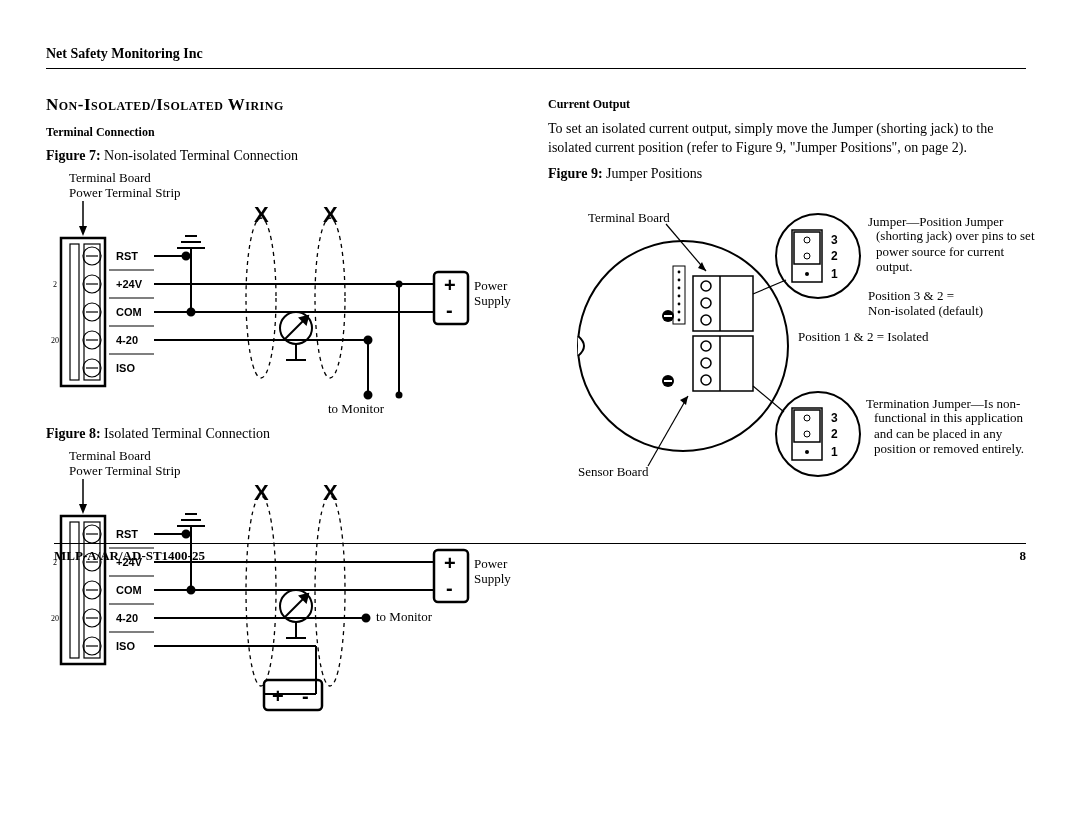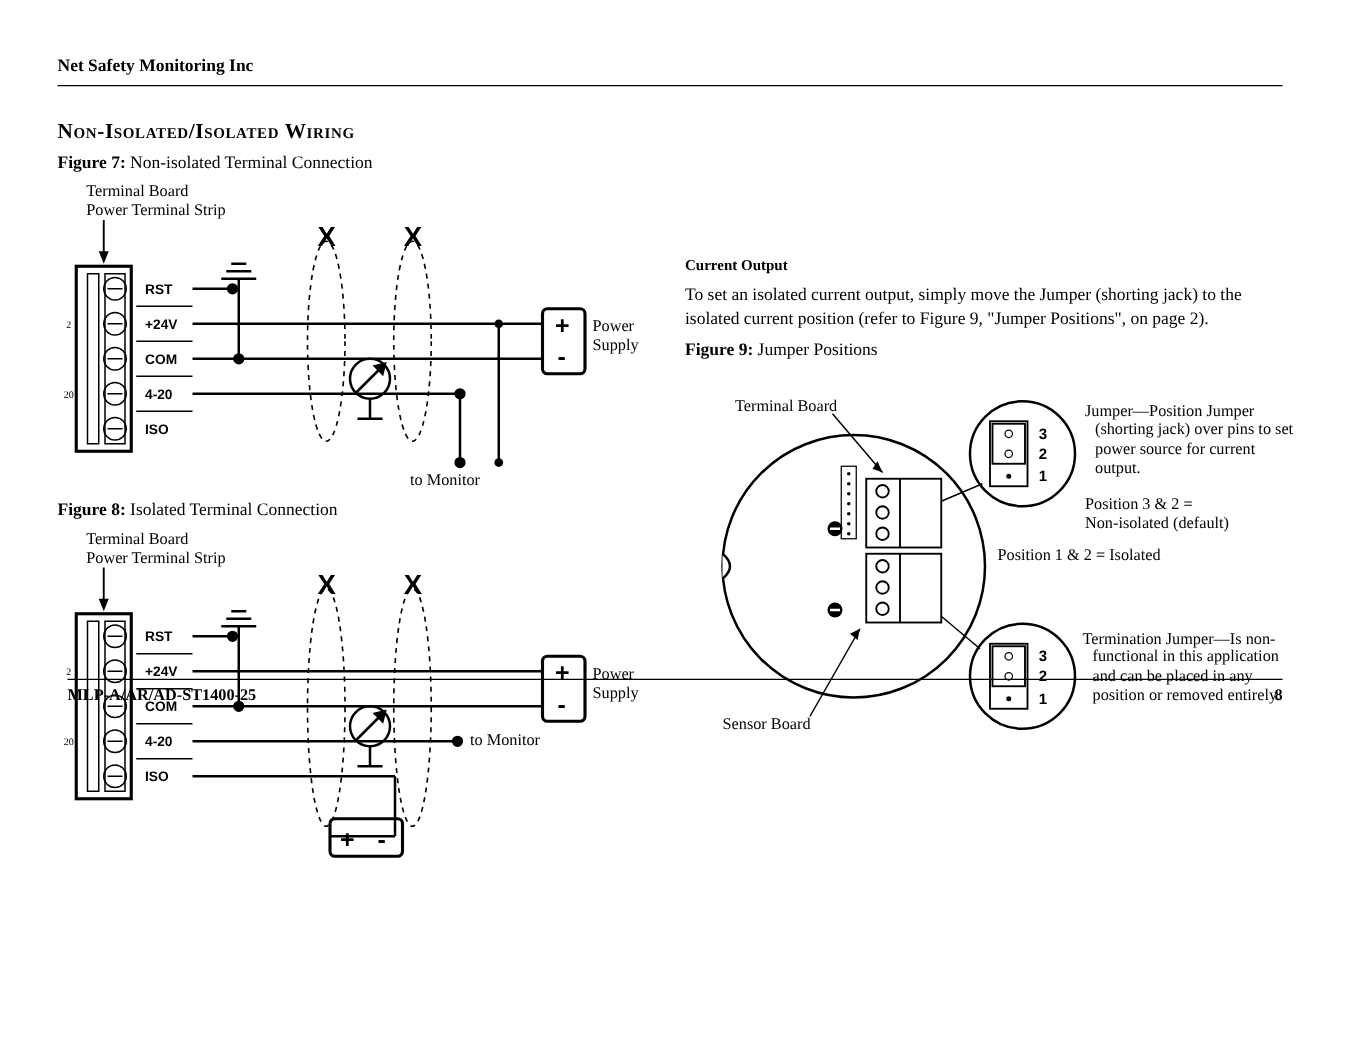--- a/index.html
+++ b/index.html
@@ -24,21 +24,20 @@
     font-size: 14px;
   }
   hr.rule {
     border: none;
     border-top: 1.5px solid #000;
     margin: 6px 0 18px 0;
   }
   .columns {
     display: flex;
     gap: 32px;
-    align-items: center;
   }
   .col {
     width: 50%;
     box-sizing: border-box;
   }
   .section-title {
     font-weight: bold;
     font-size: 17px;
     font-variant: small-caps;
     letter-spacing: 0.5px;
@@ -73,20 +72,21 @@
 
 <div class="page">
 
   <div class="running-head">Net Safety Monitoring Inc</div>
   <hr class="rule">
 
   <div class="columns">
 
     <div class="col">
       <div class="section-title">Non-Isolated/Isolated Wiring</div>
+      <div class="sub-title">Terminal Connection</div>
 
       <div class="fig-caption">
         <b>Figure 7:</b>
         <span>Non-isolated Terminal Connection</span>
       </div>
 
       <svg width="470" height="250" viewBox="0 0 470 250">
         <g font-family="Times New Roman" font-size="13">
           <text x="23" y="14">Terminal Board</text>
           <text x="23" y="29">Power Terminal Strip</text>

